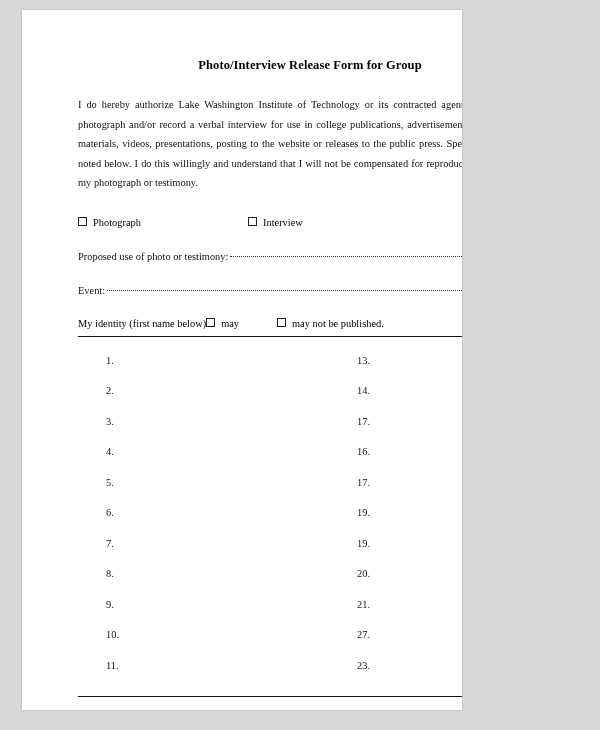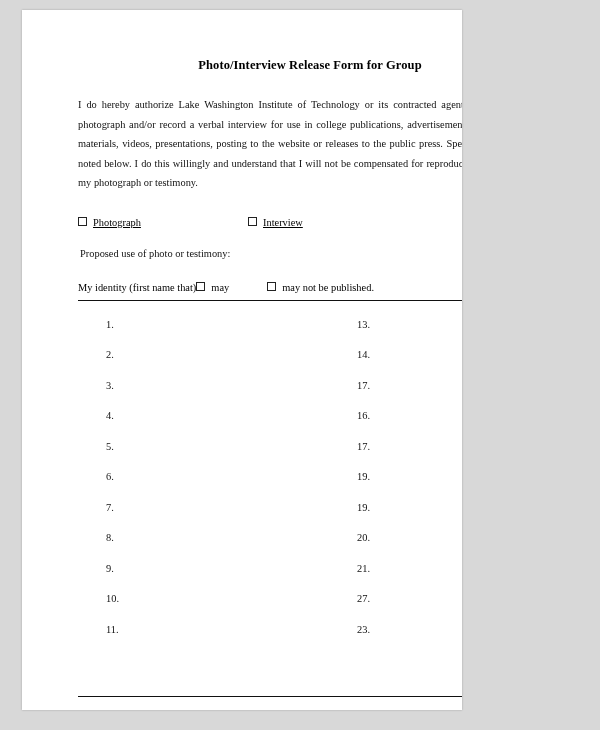--- a/index.html
+++ b/index.html
@@ -41,21 +41,20 @@
     font-size: 10.4px;
     line-height: 19.5px;
     text-align: justify;
     margin: 0;
     color: #111;
   }
   .checkbox-row {
     margin-top: 24px;
     font-size: 10.4px;
     display: flex;
-    text-decoration: underline;
   }
   .cb-item {
     display: flex;
     align-items: baseline;
   }
   .cb-item.first { width: 170px; }
   .cb-glyph {
     display: inline-block;
     width: 7px;
     height: 7px;
@@ -63,21 +62,20 @@
     margin-right: 6px;
     position: relative;
     top: 0px;
   }
   .field-row {
     margin-top: 20px;
     font-size: 10.4px;
     display: flex;
     align-items: baseline;
     white-space: nowrap;
-    flex-direction: column;
   }
   .field-label { color: #111; }
   .dots {
     flex: 1;
     border-bottom: 1px dotted #333;
     margin-left: 2px;
     position: relative;
     top: -3px;
     height: 11px;
   }
@@ -139,23 +137,27 @@
         <span class="cb-glyph"></span>
         <span>Interview</span>
       </div>
     </div>
 
     <div class="field-row">
       <span class="field-label">Proposed use of photo or testimony:</span>
       <span class="dots"></span>
     </div>
 
+    <div class="field-row">
+      <span class="field-label">Event:</span>
+      <span class="dots"></span>
+    </div>
 
     <div class="identity-row">
-      <span>My identity (first name that)</span>
+      <span>My identity (first name below)</span>
       <span class="cb-item seg-may">
         <span class="cb-glyph"></span>
         <span>may</span>
       </span>
       <span class="cb-item seg-maynot">
         <span class="cb-glyph"></span>
         <span>may not be published.</span>
       </span>
     </div>
 

